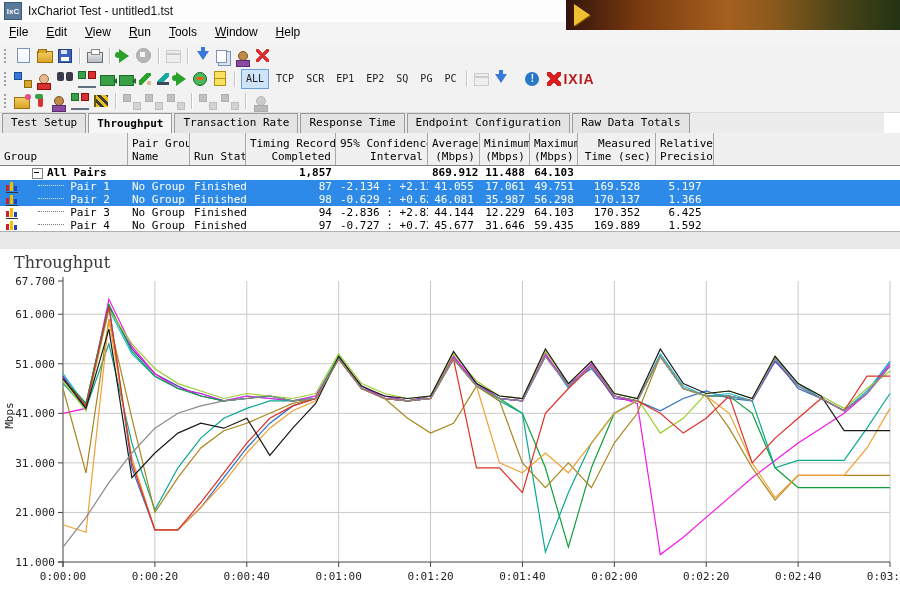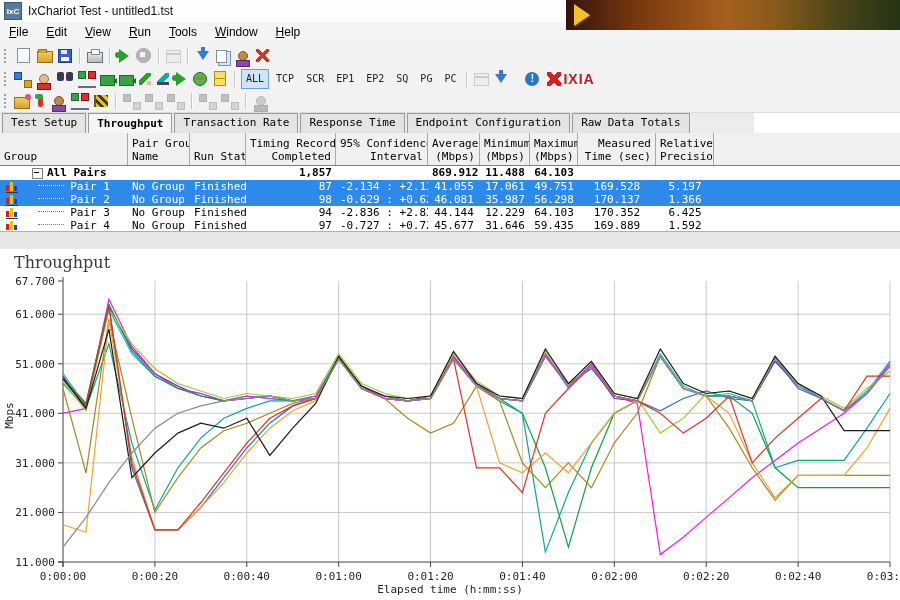--- a/index.html
+++ b/index.html
@@ -92,21 +92,21 @@
   .filter-btn.active{background:#cfe4f7;border:1px solid #6aa0d8;}
   
   #brand{display:flex;align-items:center;margin-left:10px;}
   .brand-x{width:14px;height:14px;margin-right:2px;
        background:linear-gradient(45deg,transparent 38%,#d82020 38%,#d82020 62%,transparent 62%),
                   linear-gradient(-45deg,transparent 38%,#d82020 38%,#d82020 62%,transparent 62%);}
   .brand-name{font-size:14px;font-weight:bold;letter-spacing:1px;color:#b91c1c;}
   .info-badge{width:14px;height:14px;border-radius:50%;background:#2878c8;color:#fff;font-size:10px;font-weight:bold;
        display:flex;align-items:center;justify-content:center;margin:0 8px 0 4px;}
   
-  #tabs{position:absolute;left:0;top:113px;width:754px;height:20px;background:#ececec;border-bottom:1px solid #9a9a9a;
+  #tabs{position:absolute;left:0;top:113px;width:884px;height:20px;background:#ececec;border-bottom:1px solid #9a9a9a;
         display:flex;align-items:flex-end;font-family:"DejaVu Sans Mono",monospace;font-size:11px;}
   .tab{padding:2px 8px 3px 8px;border:1px solid #9a9a9a;border-bottom:none;background:#e4e4e4;margin-left:2px;height:14px;}
   .tab.active{background:#f6f6f6;font-weight:bold;position:relative;top:1px;padding-top:3px;}
   
   #grid{position:absolute;left:0;top:133px;width:900px;height:98px;background:#fff;
         font-family:"DejaVu Sans Mono",monospace;font-size:11px;border-bottom:1px solid #9a9a9a;}
   #ghead{display:flex;height:32px;background:#f0f0f0;border-bottom:1px solid #808080;}
   .hcell{border-right:1px solid #a8a8a8;box-sizing:border-box;display:flex;flex-direction:column;justify-content:flex-end;
          padding:2px 4px;line-height:13px;white-space:nowrap;overflow:hidden;}
   .hcell.r{text-align:right;} .hcell.f{flex:1;border-right:none;}
@@ -403,14 +403,13 @@
       <polyline points="63.0,164.3 86.0,159.4 108.9,50.3 131.9,97.4 154.9,124.7 177.9,139.5 200.8,144.5 223.8,151.9 246.8,147.0 269.8,149.5 292.7,151.9 315.7,147.0 338.7,109.8 361.6,139.5 384.6,147.0 407.6,151.9 430.6,149.5 453.5,107.3 476.5,134.6 499.5,149.5 522.4,151.9 545.4,104.9 568.4,137.1 591.4,114.8 614.3,147.0 637.3,154.4 660.3,305.6 683.3,288.2 706.2,268.4 729.2,248.6 752.2,228.7 775.1,211.4 798.1,194.1 821.1,179.2 844.1,164.3 867.0,144.5 890.0,114.8" fill="none" stroke="#f318e8" stroke-width="1.2"></polyline>
       <polyline points="63.0,129.6 86.0,154.4 108.9,55.3 131.9,102.4 154.9,127.2 177.9,139.5 200.8,147.0 223.8,151.9 246.8,149.5 269.8,147.0 292.7,151.9 315.7,149.5 338.7,107.3 361.6,139.5 384.6,149.5 407.6,151.9 430.6,149.5 453.5,109.8 476.5,137.1 499.5,149.5 522.4,164.3 545.4,218.8 568.4,298.1 591.4,218.8 614.3,164.3 637.3,151.9 660.3,107.3 683.3,139.5 706.2,147.0 729.2,147.0 752.2,164.3 775.1,218.8 798.1,238.7 821.1,238.7 844.1,238.7 867.0,238.7 890.0,238.7" fill="none" stroke="#0fa03c" stroke-width="1.2"></polyline>
       <polyline points="63.0,134.6 86.0,159.4 108.9,94.9 131.9,194.1 154.9,261.0 177.9,218.8 200.8,189.1 223.8,169.3 246.8,159.4 269.8,151.9 292.7,151.9 315.7,149.5 338.7,109.8 361.6,139.5 384.6,149.5 407.6,151.9 430.6,149.5 453.5,109.8 476.5,137.1 499.5,151.9 522.4,164.3 545.4,303.1 568.4,243.6 591.4,194.1 614.3,164.3 637.3,151.9 660.3,107.3 683.3,139.5 706.2,147.0 729.2,147.0 752.2,151.9 775.1,218.8 798.1,211.4 821.1,211.4 844.1,211.4 867.0,179.2 890.0,144.5" fill="none" stroke="#0aa890" stroke-width="1.2"></polyline>
       <polyline points="63.0,132.1 86.0,161.8 108.9,60.2 131.9,94.9 154.9,119.7 177.9,134.6 200.8,142.0 223.8,149.5 246.8,144.5 269.8,147.0 292.7,149.5 315.7,144.5 338.7,104.9 361.6,134.6 384.6,144.5 407.6,149.5 430.6,147.0 453.5,104.9 476.5,132.1 499.5,147.0 522.4,149.5 545.4,102.4 568.4,134.6 591.4,112.3 614.3,144.5 637.3,149.5 660.3,184.1 683.3,169.3 706.2,144.5 729.2,142.0 752.2,149.5 775.1,107.3 798.1,134.6 821.1,147.0 844.1,159.4 867.0,139.5 890.0,122.2" fill="none" stroke="#9acd32" stroke-width="1.2"></polyline>
       <polyline points="63.0,139.5 86.0,223.8 108.9,70.2 131.9,169.3 154.9,263.4 177.9,228.7 200.8,199.0 223.8,181.7 246.8,174.2 269.8,164.3 292.7,154.4 315.7,149.5 338.7,109.8 361.6,139.5 384.6,149.5 407.6,169.3 430.6,184.1 453.5,174.2 476.5,137.1 499.5,151.9 522.4,213.9 545.4,238.7 568.4,213.9 591.4,238.7 614.3,194.1 637.3,164.3 660.3,107.3 683.3,139.5 706.2,147.0 729.2,179.2 752.2,218.8 775.1,251.1 798.1,226.3 821.1,226.3 844.1,226.3 867.0,226.3 890.0,226.3" fill="none" stroke="#a8861e" stroke-width="1.2"></polyline>
       <polyline points="63.0,275.8 86.0,283.3 108.9,70.2 131.9,208.9 154.9,280.8 177.9,280.8 200.8,258.5 223.8,233.7 246.8,204.0 269.8,179.2 292.7,161.8 315.7,151.9 338.7,109.8 361.6,139.5 384.6,149.5 407.6,151.9 430.6,149.5 453.5,109.8 476.5,137.1 499.5,213.9 522.4,223.8 545.4,204.0 568.4,223.8 591.4,194.1 614.3,164.3 637.3,151.9 660.3,107.3 683.3,139.5 706.2,147.0 729.2,164.3 752.2,213.9 775.1,248.6 798.1,226.3 821.1,226.3 844.1,226.3 867.0,199.0 890.0,159.4" fill="none" stroke="#f0a032" stroke-width="1.2"></polyline>
       <polyline points="63.0,129.6 86.0,156.9 108.9,57.8 131.9,213.9 154.9,280.8 177.9,280.8 200.8,253.5 223.8,223.8 246.8,194.1 269.8,169.3 292.7,156.9 315.7,149.5 338.7,109.8 361.6,139.5 384.6,149.5 407.6,151.9 430.6,149.5 453.5,109.8 476.5,218.8 499.5,218.8 522.4,243.6 545.4,164.3 568.4,139.5 591.4,117.2 614.3,147.0 637.3,151.9 660.3,164.3 683.3,184.1 706.2,169.3 729.2,147.0 752.2,213.9 775.1,189.1 798.1,169.3 821.1,149.5 844.1,161.8 867.0,127.2 890.0,127.2" fill="none" stroke="#e03028" stroke-width="1.2"></polyline>
       <polyline points="63.0,129.6 86.0,159.4 108.9,80.1 131.9,228.7 154.9,204.0 177.9,184.1 200.8,174.2 223.8,179.2 246.8,169.3 269.8,206.4 292.7,179.2 315.7,154.4 338.7,107.3 361.6,137.1 384.6,147.0 407.6,149.5 430.6,147.0 453.5,102.4 476.5,134.6 499.5,147.0 522.4,149.5 545.4,99.9 568.4,134.6 591.4,112.3 614.3,144.5 637.3,149.5 660.3,99.9 683.3,134.6 706.2,144.5 729.2,142.0 752.2,149.5 775.1,107.3 798.1,134.6 821.1,147.0 844.1,181.7 867.0,181.7 890.0,181.7" fill="none" stroke="#1a1a1a" stroke-width="1.2"></polyline>
       <polyline points="63.0,298.1 86.0,268.4 108.9,233.7 131.9,204.0 154.9,179.2 177.9,164.3 200.8,156.9 223.8,151.9 246.8,149.5 269.8,147.0 292.7,151.9 315.7,149.5 338.7,109.8 361.6,139.5 384.6,149.5 407.6,151.9 430.6,149.5 453.5,109.8 476.5,137.1 499.5,149.5 522.4,151.9 545.4,107.3 568.4,137.1 591.4,117.2 614.3,147.0 637.3,151.9 660.3,107.3 683.3,139.5 706.2,147.0 729.2,147.0 752.2,151.9 775.1,109.8 798.1,137.1 821.1,149.5 844.1,161.8 867.0,144.5 890.0,117.2" fill="none" stroke="#8a8a8a" stroke-width="1.2"></polyline>
     </svg>
-  <div id="xlabel">Elapsed time (h:mm:ss)</div>
 </div>
 
 </body></html>

